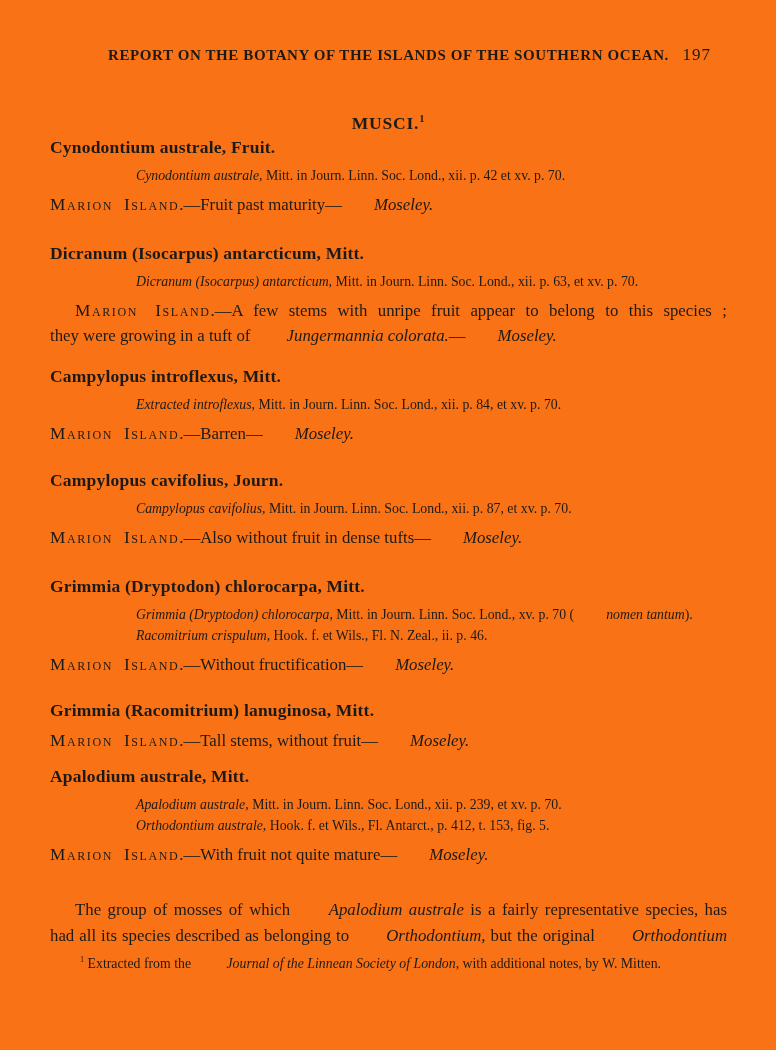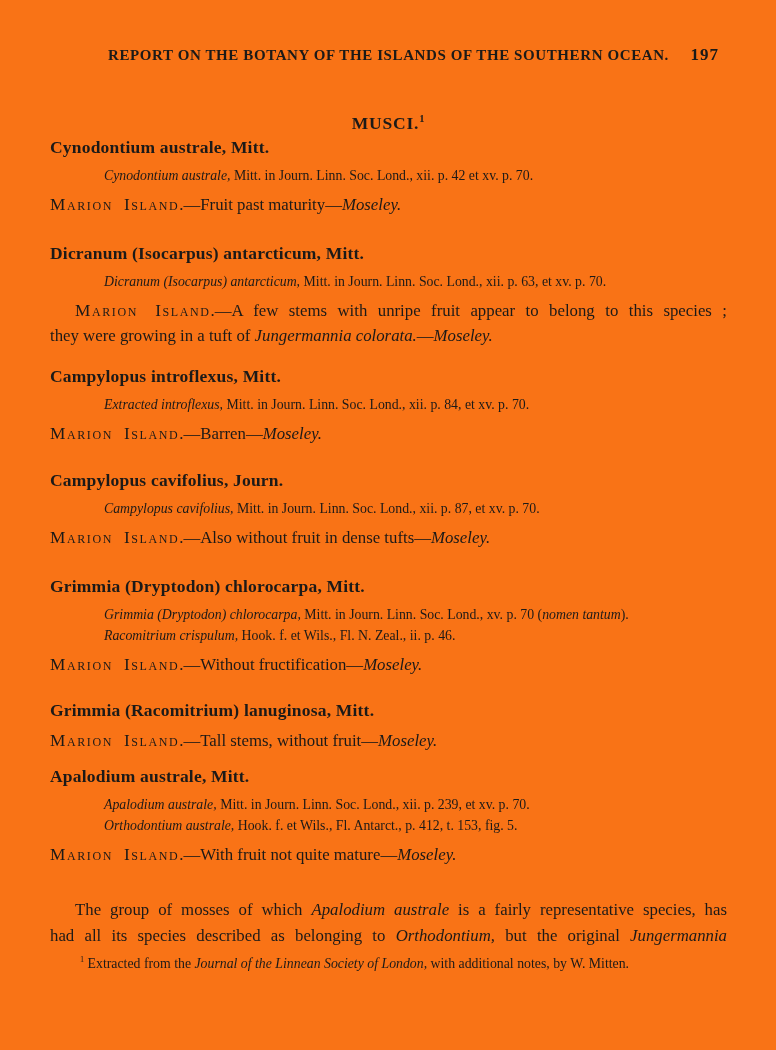--- a/index.html
+++ b/index.html
@@ -18,24 +18,24 @@
   .running-header { top: 46px; }
   .rh-title {
     text-align: center;
     font-weight: bold;
     font-size: 15px;
     letter-spacing: 0.6px;
     line-height: 19px;
   }
   .page-num {
     position: absolute;
-    right: 8px;
+    right: 16px;
     top: -1px;
     font-size: 17px;
-    font-weight: bold;
+    font-weight: normal;
     letter-spacing: 1px;
   }
 
   
   .section-title {
     top: 112px;
     text-align: center;
     font-weight: bold;
     font-size: 17.5px;
     letter-spacing: 0.8px;
@@ -57,21 +57,21 @@
     line-height: 21px;
   }
   .note {
     margin-top: 6px;
     font-size: 16.8px;
     line-height: 25px;
   }
   .para { font-size: 16.8px; line-height: 25.5px; }
   .footnote { font-size: 13.8px; line-height: 20px; padding-left: 30px; box-sizing: border-box; }
 
-  .it { font-style: italic; }
+  .it { font-style: italic; margin-left: 32px; }
   .sc {
     font-variant: small-caps;
     letter-spacing: 1.6px;
     word-spacing: 5px;
     font-size: 103%;
   }
   .ln-indent { text-indent: 25px; }
   .ln-justify { text-align: justify; text-align-last: justify; }
 </style>
 </head>
@@ -82,21 +82,21 @@
   <header class="block running-header">
     <div class="rh-title">REPORT ON THE BOTANY OF THE ISLANDS OF THE SOUTHERN OCEAN.</div>
     <div class="page-num">197</div>
   </header>
 
   <div class="block section-title">
     <span>MUSCI.</span><sup>1</sup>
   </div>
 
   <section class="block entry" style="top:135px">
-    <h2 class="species-heading">Cynodontium australe, Mitt.</h2>
+    <h2 class="species-heading">Cynodontium australe, Fruit.</h2>
     <div class="citations">
         <div><span class="it">Cynodontium australe,</span><span> Mitt. in Journ. Linn. Soc. Lond., xii. p. 42 et xv. p. 70.</span></div>
       </div>
     <div class="note">
         <div><span class="sc">Marion Island</span><span>.—Fruit past maturity—</span><span class="it">Moseley.</span></div>
       </div>
   </section>
 
   <section class="block entry" style="top:241px">
     <h2 class="species-heading">Dicranum (Isocarpus) antarcticum, Mitt.</h2>
@@ -153,20 +153,20 @@
         <div><span class="it">Apalodium australe,</span><span> Mitt. in Journ. Linn. Soc. Lond., xii. p. 239, et xv. p. 70.</span></div>
         <div><span class="it">Orthodontium australe,</span><span> Hook. f. et Wils., Fl. Antarct., p. 412, t. 153, fig. 5.</span></div>
       </div>
     <div class="note">
         <div><span class="sc">Marion Island</span><span>.—With fruit not quite mature—</span><span class="it">Moseley.</span></div>
       </div>
   </section>
 
   <div class="block para" style="top:897px">
       <div class="ln-indent ln-justify"><span>The group of mosses of which </span><span class="it">Apalodium australe</span><span> is a fairly representative species, has</span></div>
-      <div class="ln-justify"><span>had all its species described as belonging to </span><span class="it">Orthodontium,</span><span> but the original </span><span class="it">Jungermannia</span></div>
+      <div class="ln-justify"><span>had all its species described as belonging to </span><span class="it">Orthodontium,</span><span> but the original </span><span class="it">Orthodontium</span></div>
     </div>
 
   <div class="block footnote" style="top:954px">
       <div><sup>1</sup><span> Extracted from the </span><span class="it">Journal of the Linnean Society of London,</span><span> with additional notes, by W. Mitten.</span></div>
     </div>
 
 </div>
 
 </body></html>

